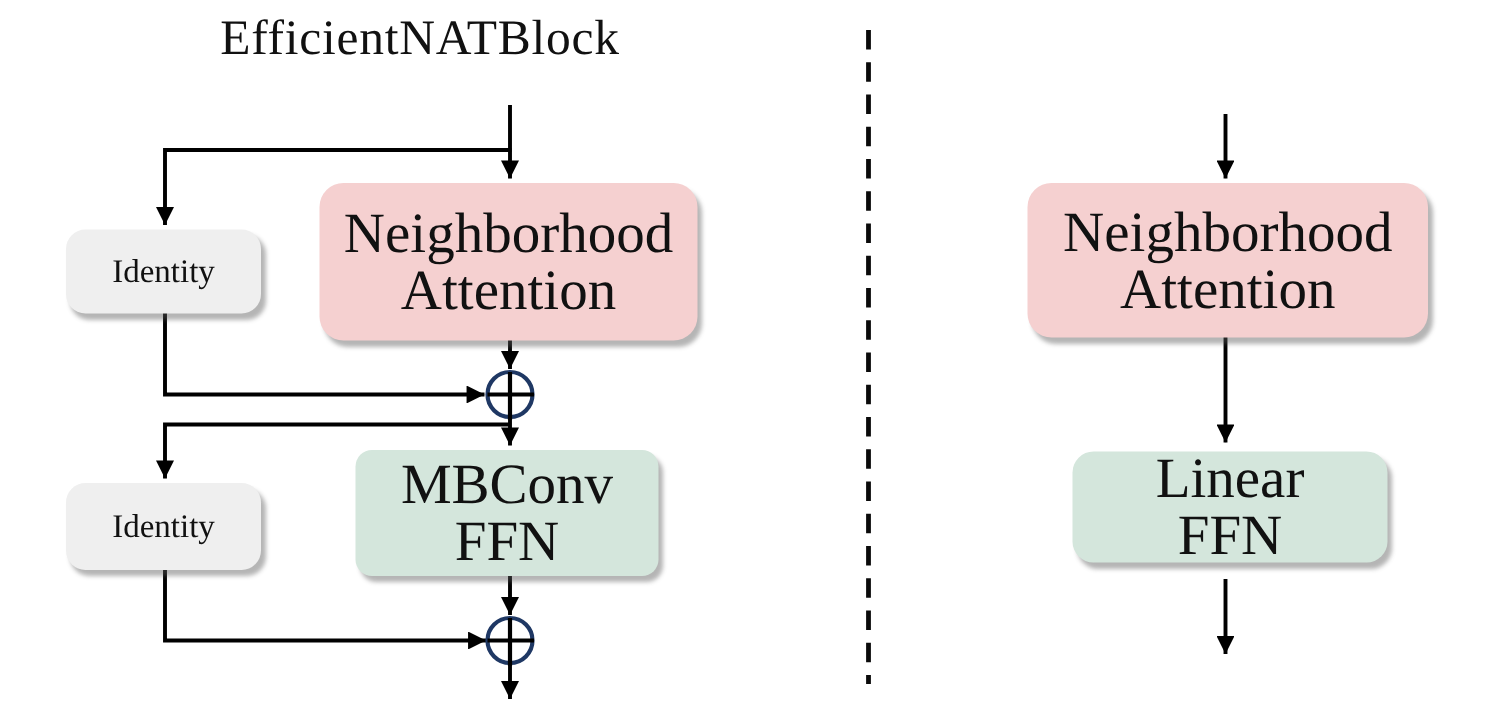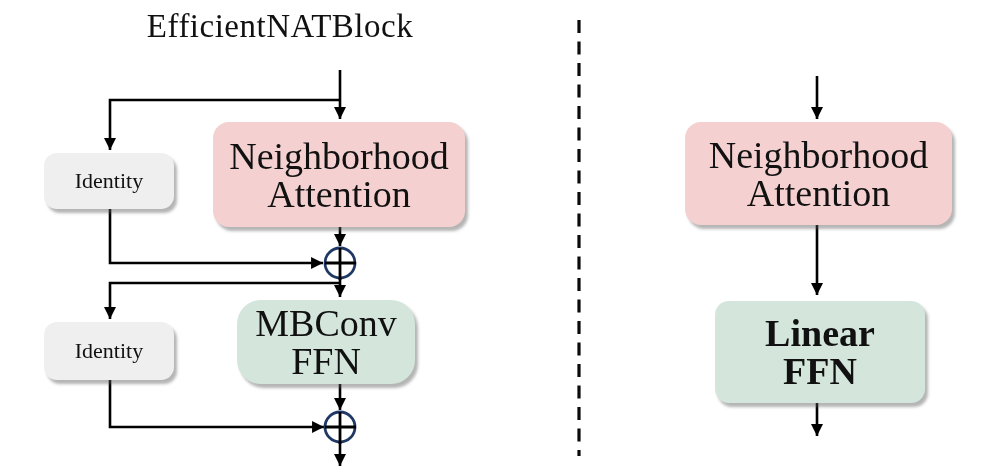--- a/index.html
+++ b/index.html
@@ -72,28 +72,28 @@
 
   <div class="node node--attn" style="left:213px;top:122px;width:252px;height:105px;">
     <span class="line">Neighborhood</span>
     <span class="line">Attention</span>
   </div>
 
   <div class="node node--identity" style="left:44px;top:322px;width:130px;height:58px;">
     <span class="line">Identity</span>
   </div>
 
-  <div class="node node--ffn" style="left:237px;top:300px;width:178px;height:84px;border-radius:24px;">
+  <div class="node node--ffn" style="left:237px;top:300px;width:202px;height:84px;border-radius:11px;">
     <span class="line">MBConv</span>
     <span class="line">FFN</span>
   </div>
 
   <div class="node node--attn" style="left:685px;top:122px;width:267px;height:103px;">
     <span class="line">Neighborhood</span>
     <span class="line">Attention</span>
   </div>
 
-  <div class="node node--ffn" style="left:715px;top:301px;width:210px;height:102px;border-radius:14px;font-weight:bold;">
+  <div class="node node--ffn" style="left:715px;top:301px;width:210px;height:74px;border-radius:14px;">
     <span class="line">Linear</span>
     <span class="line">FFN</span>
   </div>
 
 </div>
 
 </body></html>

